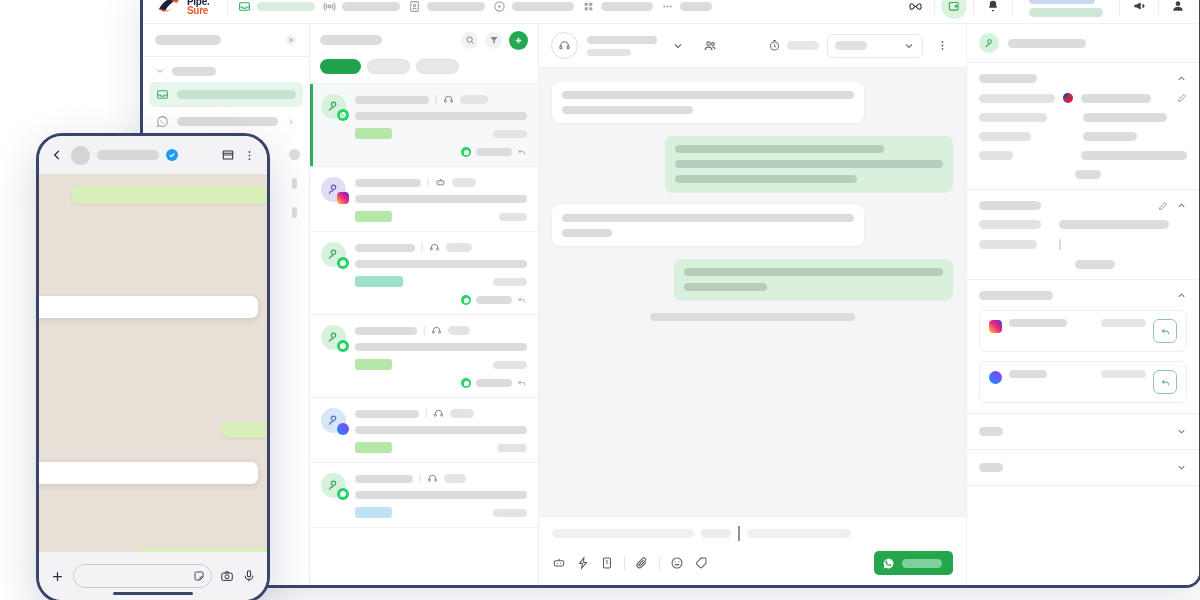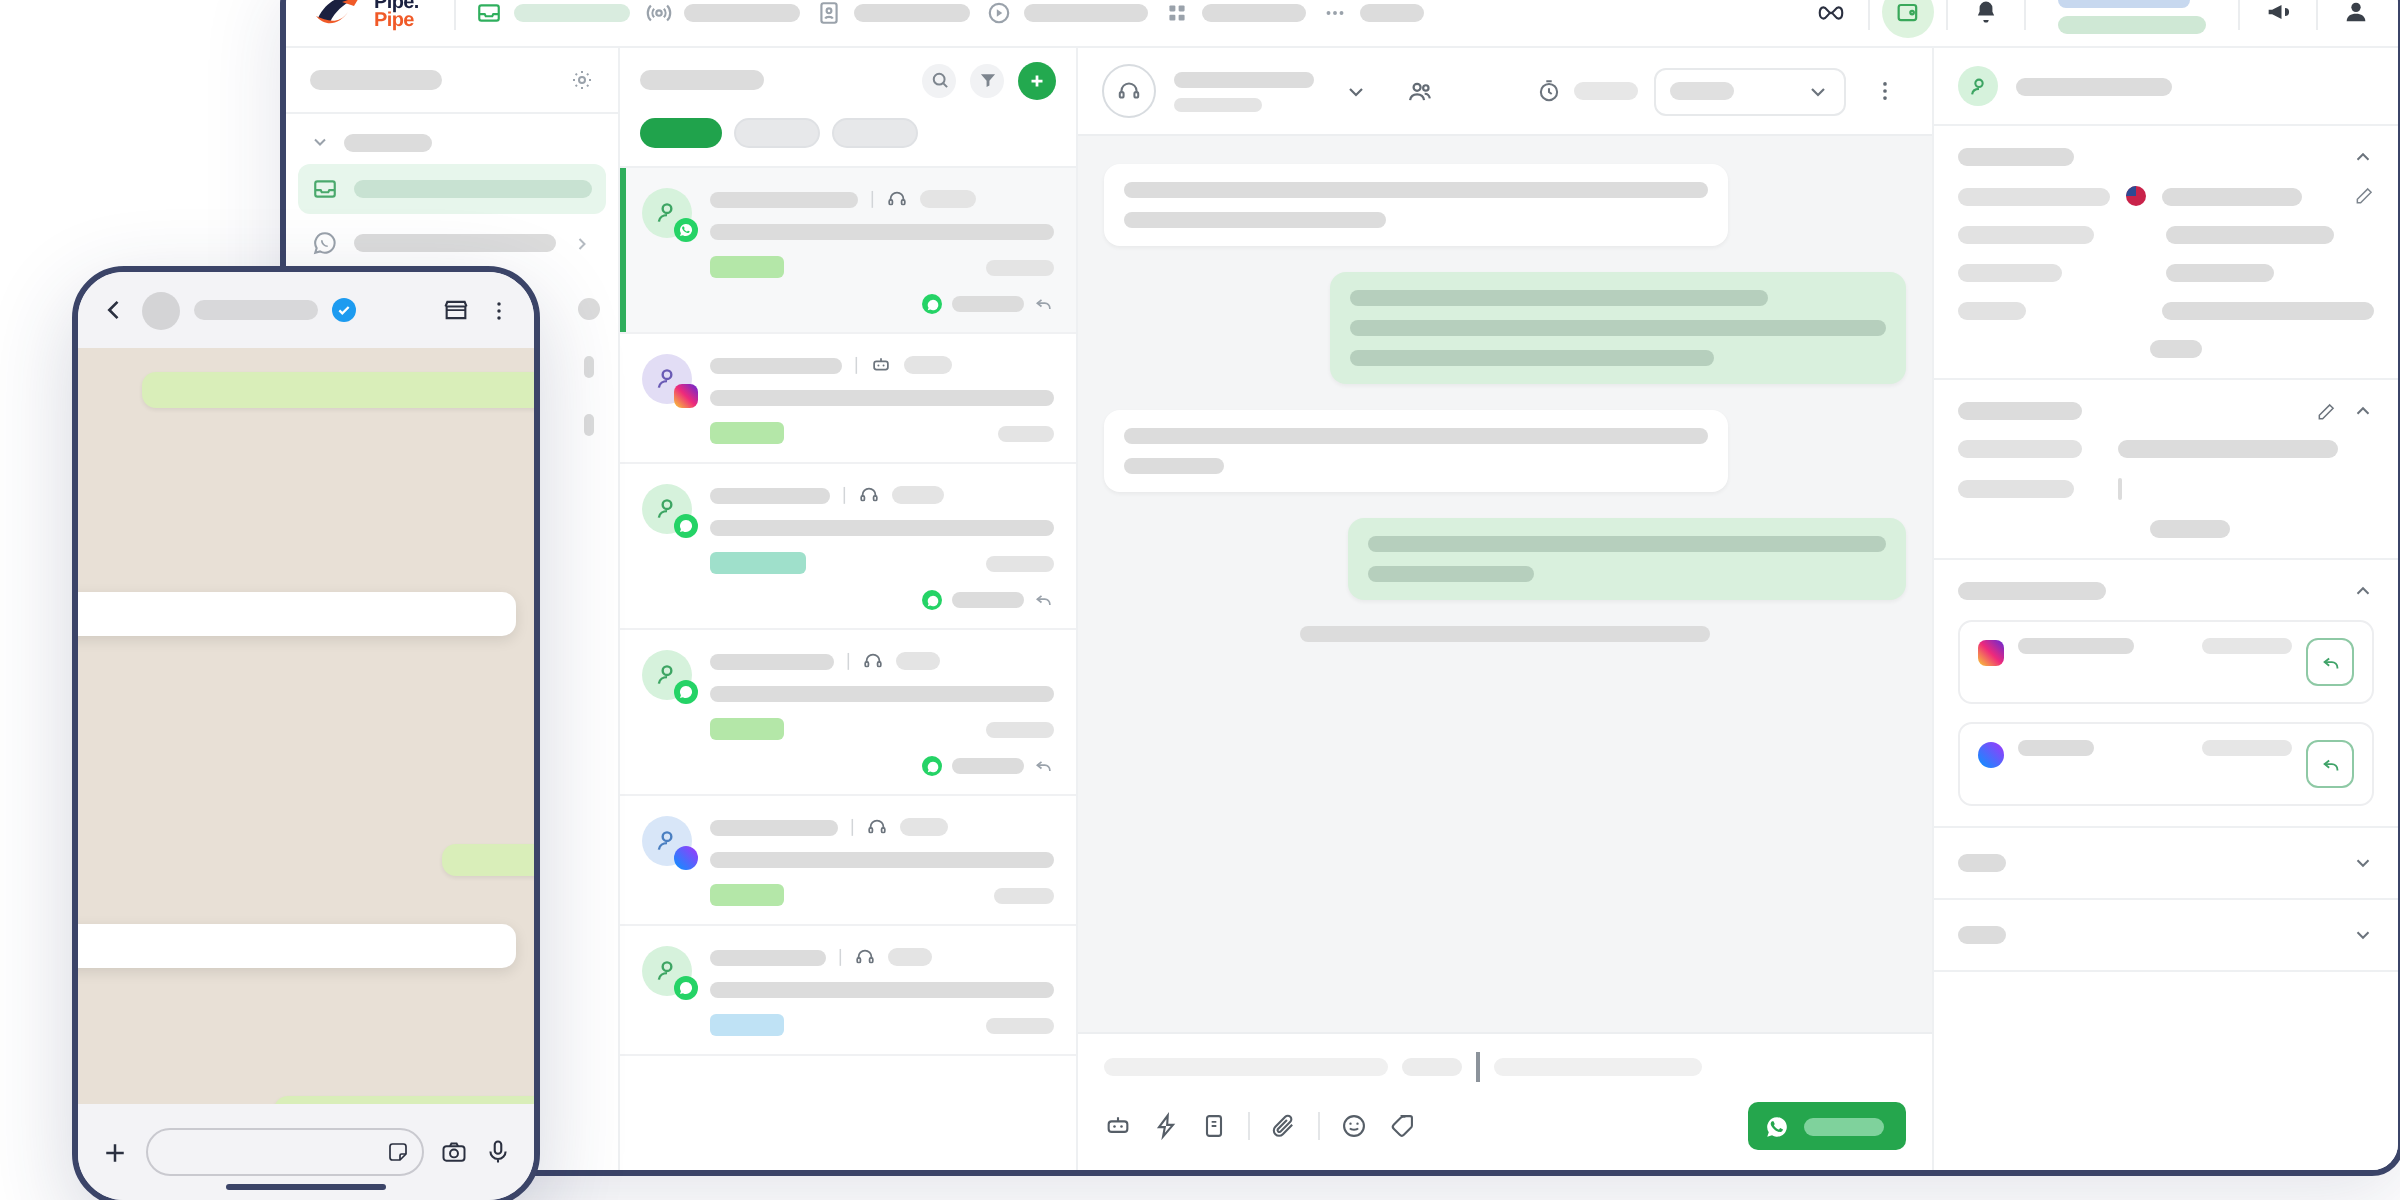--- a/index.html
+++ b/index.html
@@ -193,21 +193,21 @@
     <div class="nav-logo">
       <div class="logo-mark">
         <svg viewBox="0 0 26 18" width="26" height="18">
           <path d="M2 12 C7 2, 15 0, 22 2 C16 4, 11 8, 8 14 Z" fill="#1b2140"></path>
           <path d="M1 11 C6 13, 12 16, 17 9 C13 15, 6 17, 1 11 Z" fill="#f05a28"></path>
           <path d="M14 4 L23 1 L20 6 Z" fill="#f05a28"></path>
         </svg>
       </div>
       <div class="logo-text">
         <span class="l1">Pipe.</span>
-        <span class="l2">Pipe</span>
+        <span class="l2">Sure</span>
       </div>
     </div>
     <div class="nav-sep"></div>
 
     <div class="nav-item">
       <svg class="nav-ic active" viewBox="0 0 24 24" fill="none" stroke="currentColor" stroke-width="2">
           <rect x="3" y="5" width="18" height="14" rx="2"></rect>
           <path d="M3 13h5l1 2h6l1-2h5"></path>
         </svg>
       <span class="sk" style="width:58px;background:#d9ecdf"></span>

